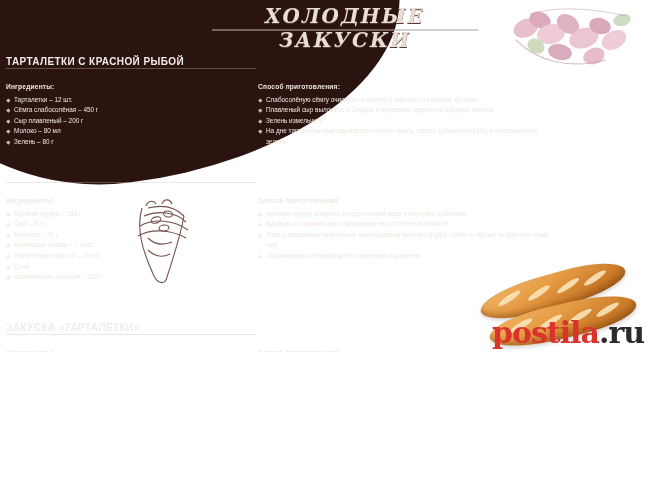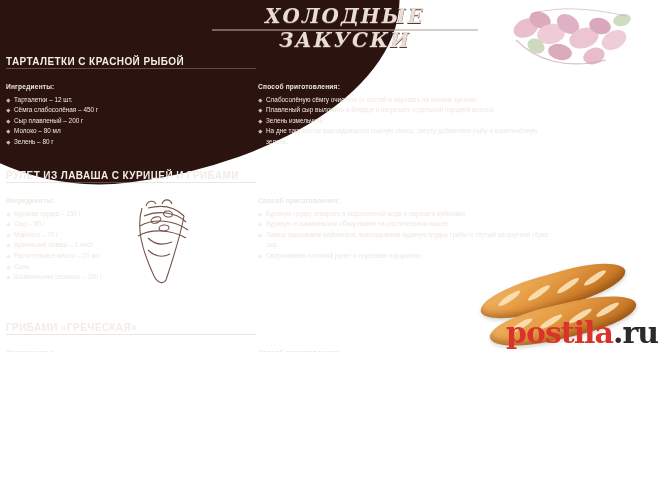--- a/index.html
+++ b/index.html
@@ -160,21 +160,21 @@
     position: absolute;
     left: 118px;
     top: 198px;
     width: 90px;
     height: 90px;
   }
 
   
   .watermark {
     position: absolute;
-    right: 2px;
+    right: 16px;
     bottom: 2px;
     font-family: "DejaVu Serif", serif;
     font-size: 30px;
     font-weight: bold;
     letter-spacing: -1px;
   }
   .wm-post { color: #d9332c; }
   .wm-ru { color: #2b2b2b; }
 </style>
 </head>
@@ -225,21 +225,20 @@
   <div class="block light" style="left:258px; top:82px; width:300px;">
     <div class="block-title">Способ приготовления:</div>
     <ul class="list">
       <li>Слабосолёную сёмгу очистить от костей и нарезать на мелкие кусочки.</li>
       <li>Плавленый сыр выложить в блюдце и нагревать отдельной порцией молока.</li>
       <li>Зелень измельчить.</li>
       <li>На дне тарталеток выкладывается сырную смесь, сверху добавляем рыбу и измельчённую зелень.</li>
     </ul>
   </div>
 
-  <div class="sec-head" style="left:6px; top:170px;">РУЛЕТ ИЗ ЛАВАША С КУРИЦЕЙ И ГРИБАМИ</div>
   <div class="sec-rule" style="left:6px; top:182px; width:250px; opacity:.35;"></div>
 
   <div class="block light" style="left:6px; top:196px; width:130px;">
     <div class="block-title">Ингредиенты:</div>
     <ul class="list">
       <li>Куриная грудка – 150 г</li>
       <li>Сыр – 80 г</li>
       <li>Майонез – 70 г</li>
       <li>Армянский лаваш – 1 лист</li>
       <li>Растительное масло – 20 мл</li>
@@ -272,21 +271,21 @@
   <div class="block light" style="left:258px; top:196px; width:300px;">
     <div class="block-title">Способ приготовления:</div>
     <ul class="list">
       <li>Куриную грудку отварить в подсоленной воде и нарезать кубиками.</li>
       <li>Куриную и шампиньоны обжариваем на растительном масле.</li>
       <li>Лаваш смазываем майонезом, выкладываем куриную грудку, грибы и тёртый на крупной тёрке сыр.</li>
       <li>Сворачиваем плотный рулет и нарезаем порционно.</li>
     </ul>
   </div>
 
-  <div class="sec-head" style="left:6px; top:322px;">ГРИБАМИ «ГРЕЧЕСКАЯ»</div>
+  <div class="sec-head" style="left:6px; top:322px;">ЗАКУСКА «ТАРТАЛЕТКИ»</div>
   <div class="sec-rule" style="left:6px; top:334px; width:250px; opacity:.35;"></div>
 
   <div class="block light" style="left:6px; top:348px; width:150px;">
     <div class="block-title">Ингредиенты:</div>
     <ul class="list">
       <li>Сыр «Фета» – 200 г</li>
       <li>Оливковое масло – 3 ст. л.</li>
       <li>Базилик – 0,5 ч. л.</li>
       <li>Орегано – 0,5 ч. л.</li>
       <li>Смесь «Любера» – 1 шт.</li>

